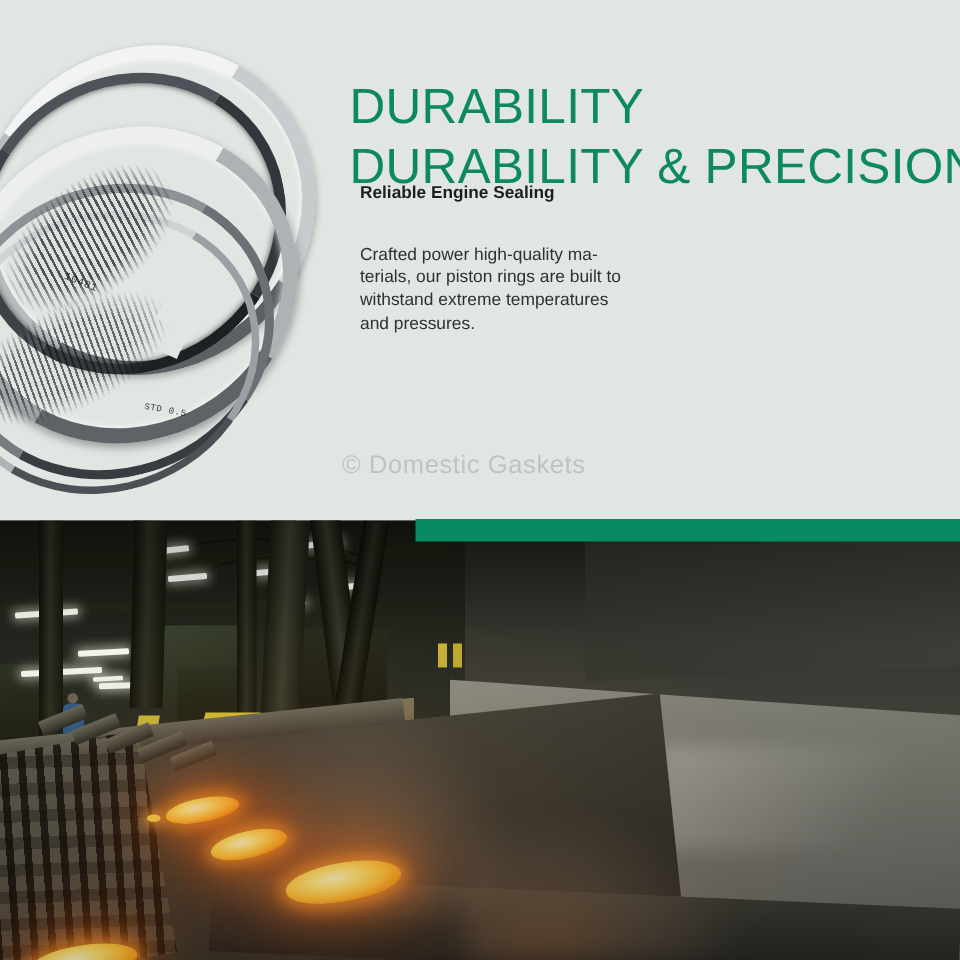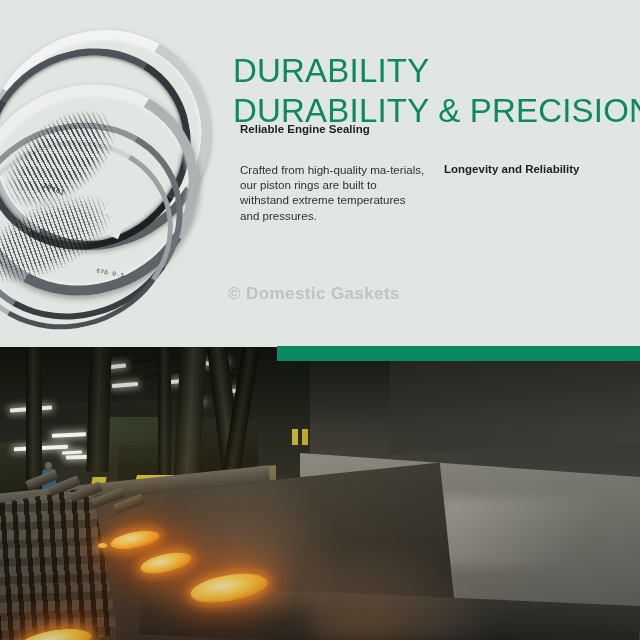--- a/index.html
+++ b/index.html
@@ -176,23 +176,23 @@
   .feature-body {
     color: #2c3134;
     font-size: 11.6px;
     line-height: 15.2px;
     margin: 0;
   }
 
   
   .watermark {
     position: absolute;
-    left: 228px; top: 284px;
+    left: 228px; top: 300px;
     font-size: 17px;
-    font-weight: bold;
+    font-weight: normal;
     color: rgba(120,128,124,.33);
     letter-spacing: .4px;
     white-space: nowrap;
     pointer-events: none;
   }
 
   
   .green-bar {
     position: absolute;
     left: 277px; top: 346px;
@@ -464,24 +464,23 @@
     </h1>
 
     <div class="features">
       <div class="feature-row">
         <div class="feature">
           <p class="feature-title">Reliable Engine Sealing</p>
         </div>
       </div>
       <div class="feature-row">
         <div class="feature">
-          <p class="feature-body">Crafted from high-quality ma-terials, our piston rings are built to withstand extreme temperatures and pressures.</p>
+          <p class="feature-body">Crafted power high-quality ma-terials, our piston rings are built to withstand extreme temperatures and pressures.</p>
         </div>
         <div class="feature">
-          <p class="feature-title">Longevity and Reliability</p>
         </div>
       </div>
     </div>
 
     <div class="watermark">© Domestic Gaskets</div>
   </div>
 
   <div class="green-bar"></div>
 
   <div class="photo">

